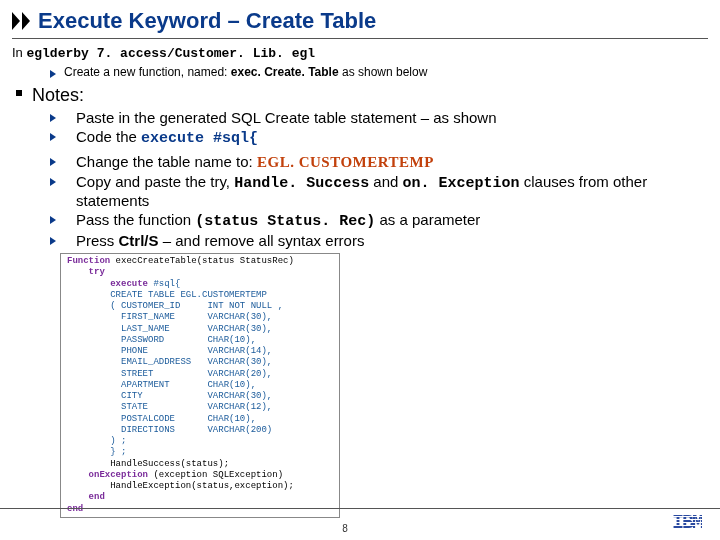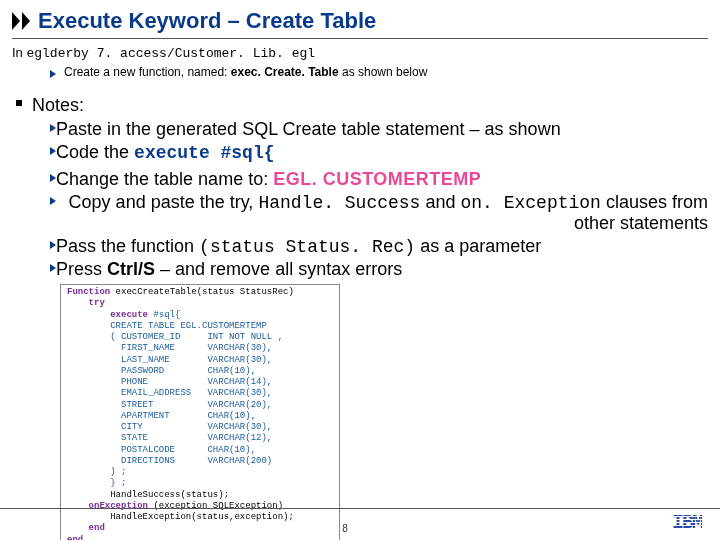--- a/index.html
+++ b/index.html
@@ -30,50 +30,49 @@
     font-size: 22px;
     font-weight: bold;
     color: #0a3a8a;
   }
   hr.rule {
     border: none;
     border-top: 1px solid #555;
     margin: 2px 0 6px 0;
   }
   .line1 { font-size: 13px; margin-bottom: 4px; }
-  .mono { font-family: "Courier New", Courier, monospace; font-weight: normal; }
+  .mono { font-family: "Courier New", Courier, monospace; font-weight: bold; }
   .monoblue { font-family: "Courier New", Courier, monospace; color: #0a3a8a; font-weight: bold; }
   .sub1 {
     margin-left: 38px;
     display: flex;
     align-items: flex-start;
     gap: 8px;
     font-size: 12px;
-    margin-bottom: 16px;
+    margin-bottom: 6px;
   }
   .sq-row {
     display: flex;
     align-items: flex-start;
     gap: 10px;
     margin-bottom: 3px;
     font-size: 18px;
   }
   .sq { width: 6px; height: 6px; background: #000; margin-top: 5px; flex: 0 0 6px; margin-left: 4px; }
   .tri { width: 0; height: 0; border-top: 4px solid transparent; border-bottom: 4px solid transparent; border-left: 6px solid #0a3a8a; margin-top: 5px; flex: 0 0 6px; }
   .notes-block { margin-left: 38px; }
   .notes-item {
     display: flex;
     align-items: flex-start;
-    gap: 0;
-    font-size: 18px;
+    gap: 20px;
+    font-size: 15px;
     margin-bottom: 2px;
-    text-align: right;
   }
   .notes-item.gap { margin-top: 6px; }
-  .outlined { color: #ec4899; font-weight: bold; font-family: Liberation Sans, sans-serif; letter-spacing: 0.5px; }
+  .outlined { color: #c2410c; font-weight: bold; font-family: Liberation Serif, serif; letter-spacing: 0.5px; }
   .codebox {
     margin-left: 48px;
     margin-top: 4px;
     border: 1px solid #888;
     width: 280px;
     padding: 2px 6px 2px 6px;
     font-family: "Courier New", Courier, monospace;
     font-size: 9px;
     line-height: 1.25;
     background: #fff;

